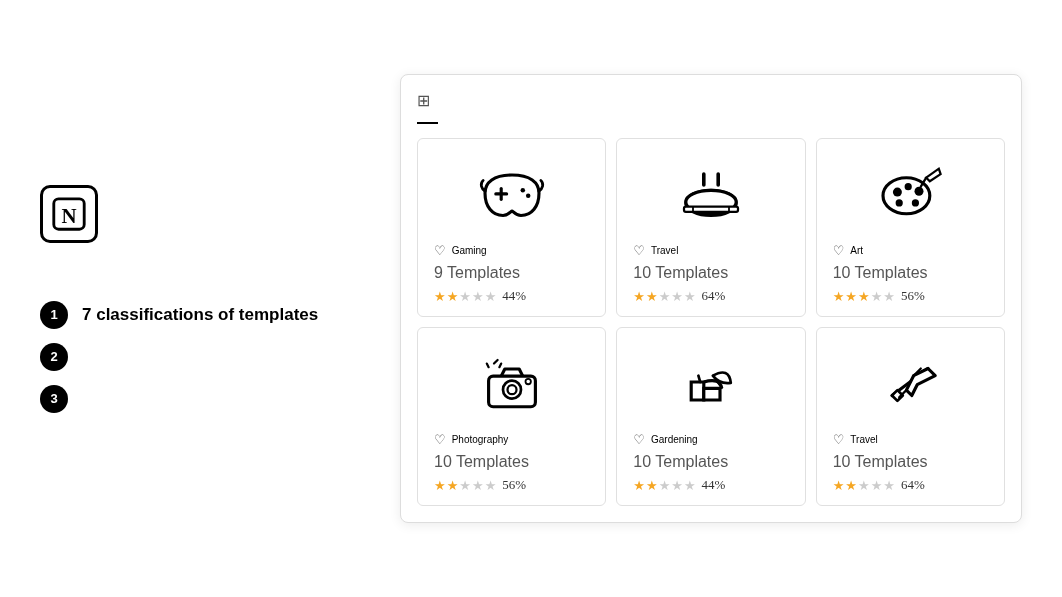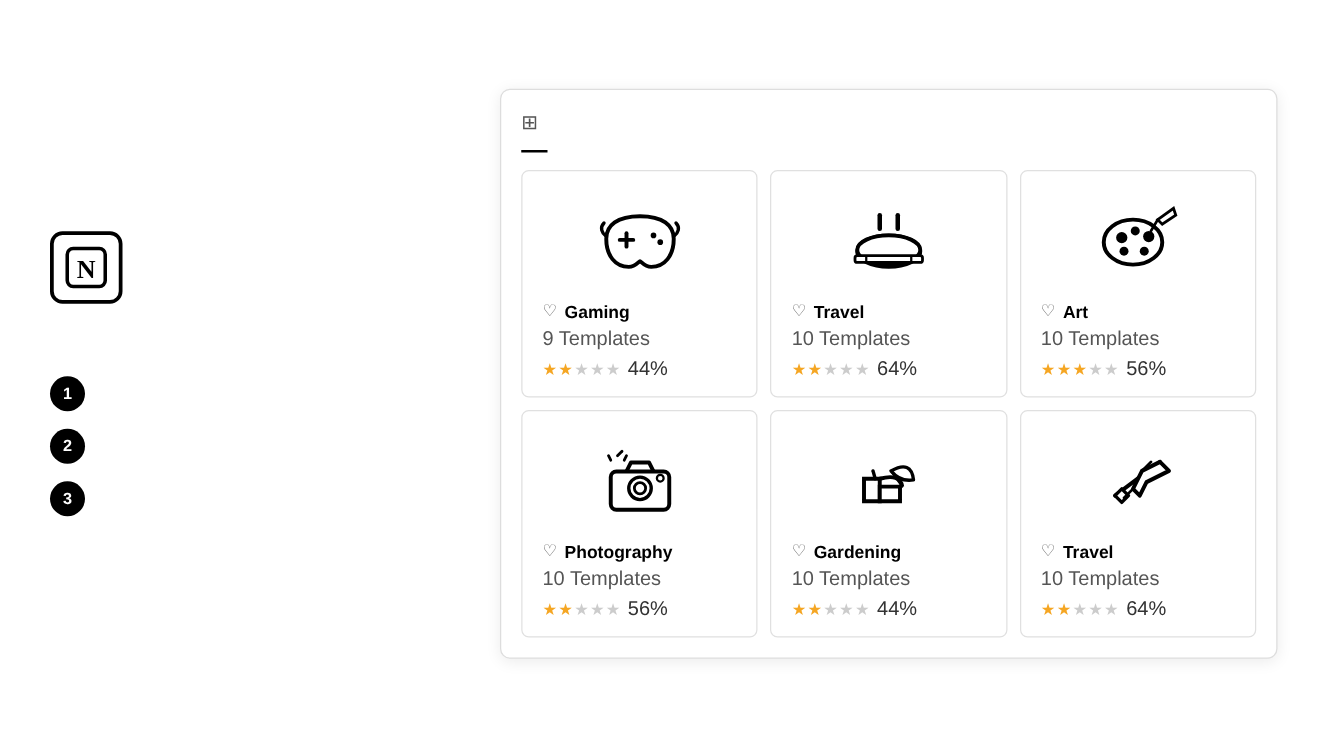--- a/index.html
+++ b/index.html
@@ -143,22 +143,22 @@
       display: flex;
       align-items: center;
       gap: 6px;
       margin-top: 4px;
     }
     .heart-icon {
       font-size: 13px;
       color: #555;
     }
     .card-name {
-      font-size: 14px;
-      font-weight: 700;
+      font-size: 10px;
+      font-weight: 400;
       color: #000;
     }
     .card-count {
       font-size: 16px;
       color: #555;
     }
     .card-rating {
       display: flex;
       align-items: center;
       gap: 4px;
@@ -167,23 +167,24 @@
     .stars {
       display: flex;
       gap: 1px;
     }
     .star {
       font-size: 13px;
     }
     .star.filled { color: #f5a623; }
     .star.empty { color: #ccc; }
     .pct {
-      font-size: 16px;
+      font-size: 13px;
       color: #333;
       margin-left: 2px;
+      font-family: Liberation Serif, serif;
     }
   </style>
 </head>
 <body>
 
 <div class="container">
 
   <div class="left-panel">
 
     <div class="logo-area">
@@ -195,20 +196,21 @@
       </div>
       <span class="logo-text"></span>
     </div>
 
     <div class="headline"></div>
 
     <div class="features">
 
     <div class="feature-item">
     <div class="feature-num">1</div>
+    <span class="feature-text">7 classifications of templates</span>
   </div>
         <div class="feature-item">
     <div class="feature-num">2</div>
   </div>
         <div class="feature-item">
     <div class="feature-num">3</div>
   </div>
       </div>
 
   </div>

